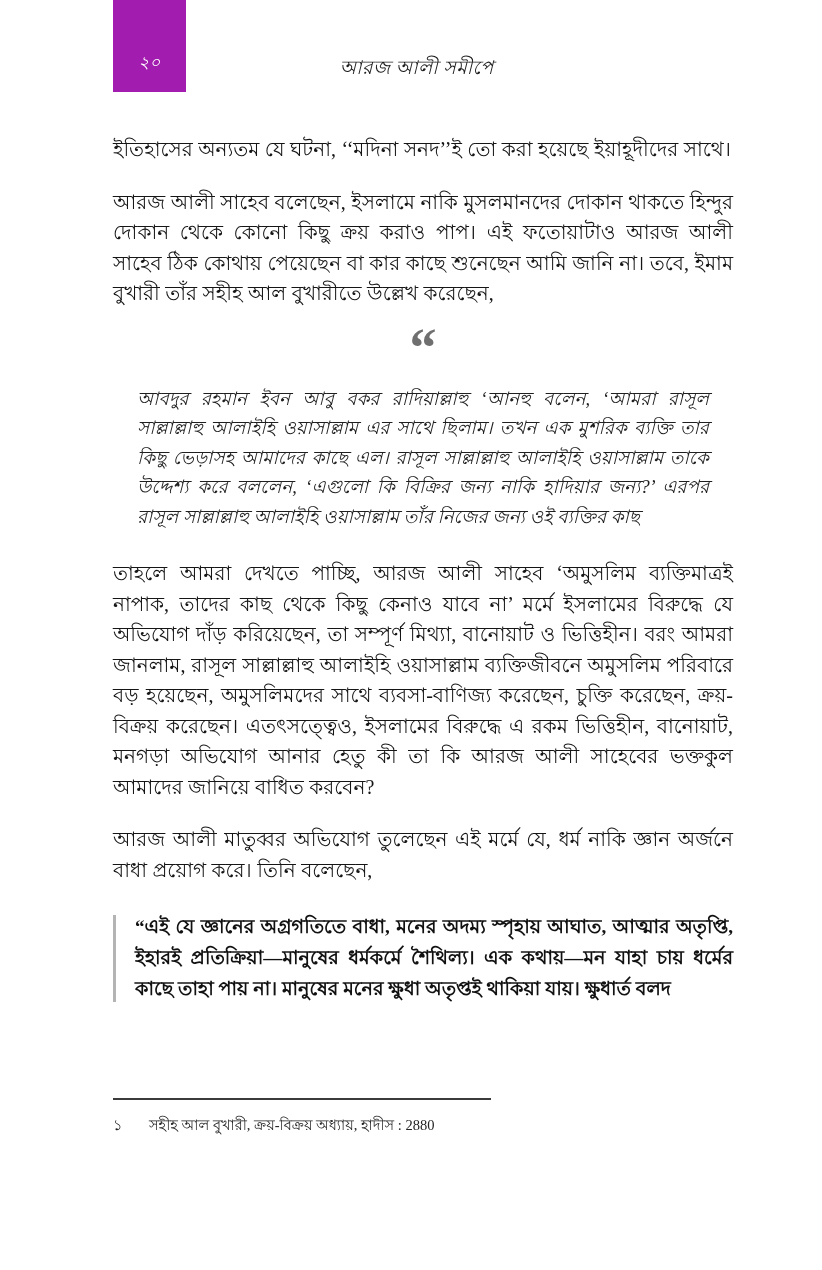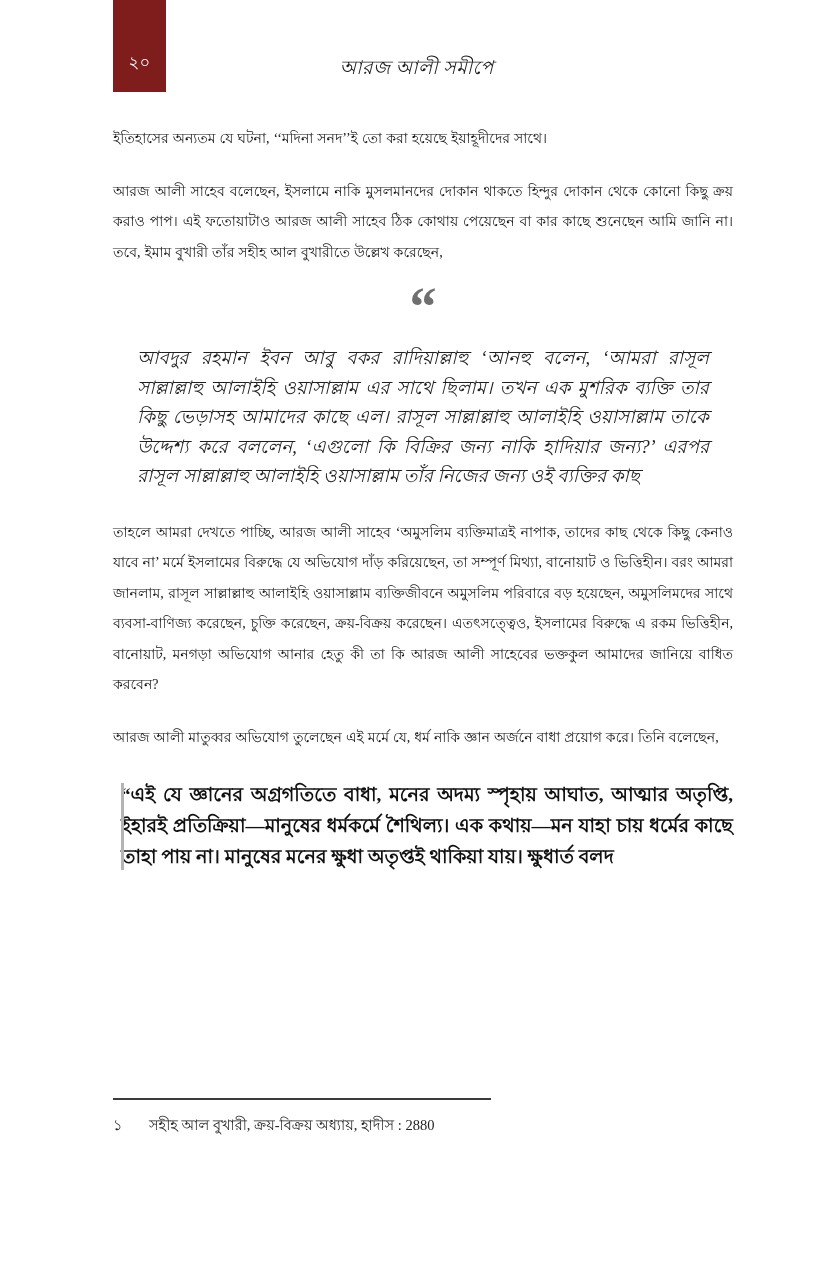--- a/index.html
+++ b/index.html
@@ -25,23 +25,24 @@
     top: 0;
     left: 0;
     width: 100%;
     height: 93px;
   }
 
   .folio-box {
     position: absolute;
     left: 113px;
     top: 0;
-    width: 53px;
+    width: 73px;
     height: 92px;
-    background: #7f1d1d;
+    background: #a21caf;
+    font-style: italic;
   }
 
   .folio-number {
     position: absolute;
     left: 0;
     right: 0;
     top: 50px;
     text-align: center;
     color: #ffffff;
     font-size: 16.5px;
@@ -64,22 +65,22 @@
 
   
   .content {
     position: absolute;
     left: 113px;
     top: 124px;
     width: 620px;
   }
 
   p.body-par {
-    margin: 0 0 22px 0;
-    font-size: 14px;
+    margin: 10px 0 22px 0;
+    font-size: 20px;
     line-height: 30.5px;
     text-align: justify;
     text-justify: inter-word;
     word-spacing: 0.5px;
     color: #151515;
   }
 
   p.body-par:last-child {
     margin-bottom: 0;
   }
@@ -121,21 +122,22 @@
 
   .fn-ref {
     font-size: 12.5px;
     vertical-align: super;
     font-style: italic;
   }
 
   
   .bar-quote {
     position: relative;
-    margin: 26px 0 0 8px;
+    margin: 26px 0 0 0;
+    padding-left: 22px;
   }
 
   .bar-quote .bar {
     position: absolute;
     left: 0;
     top: 4px;
     bottom: 2px;
     width: 3px;
     background: #b4b4b4;
   }

